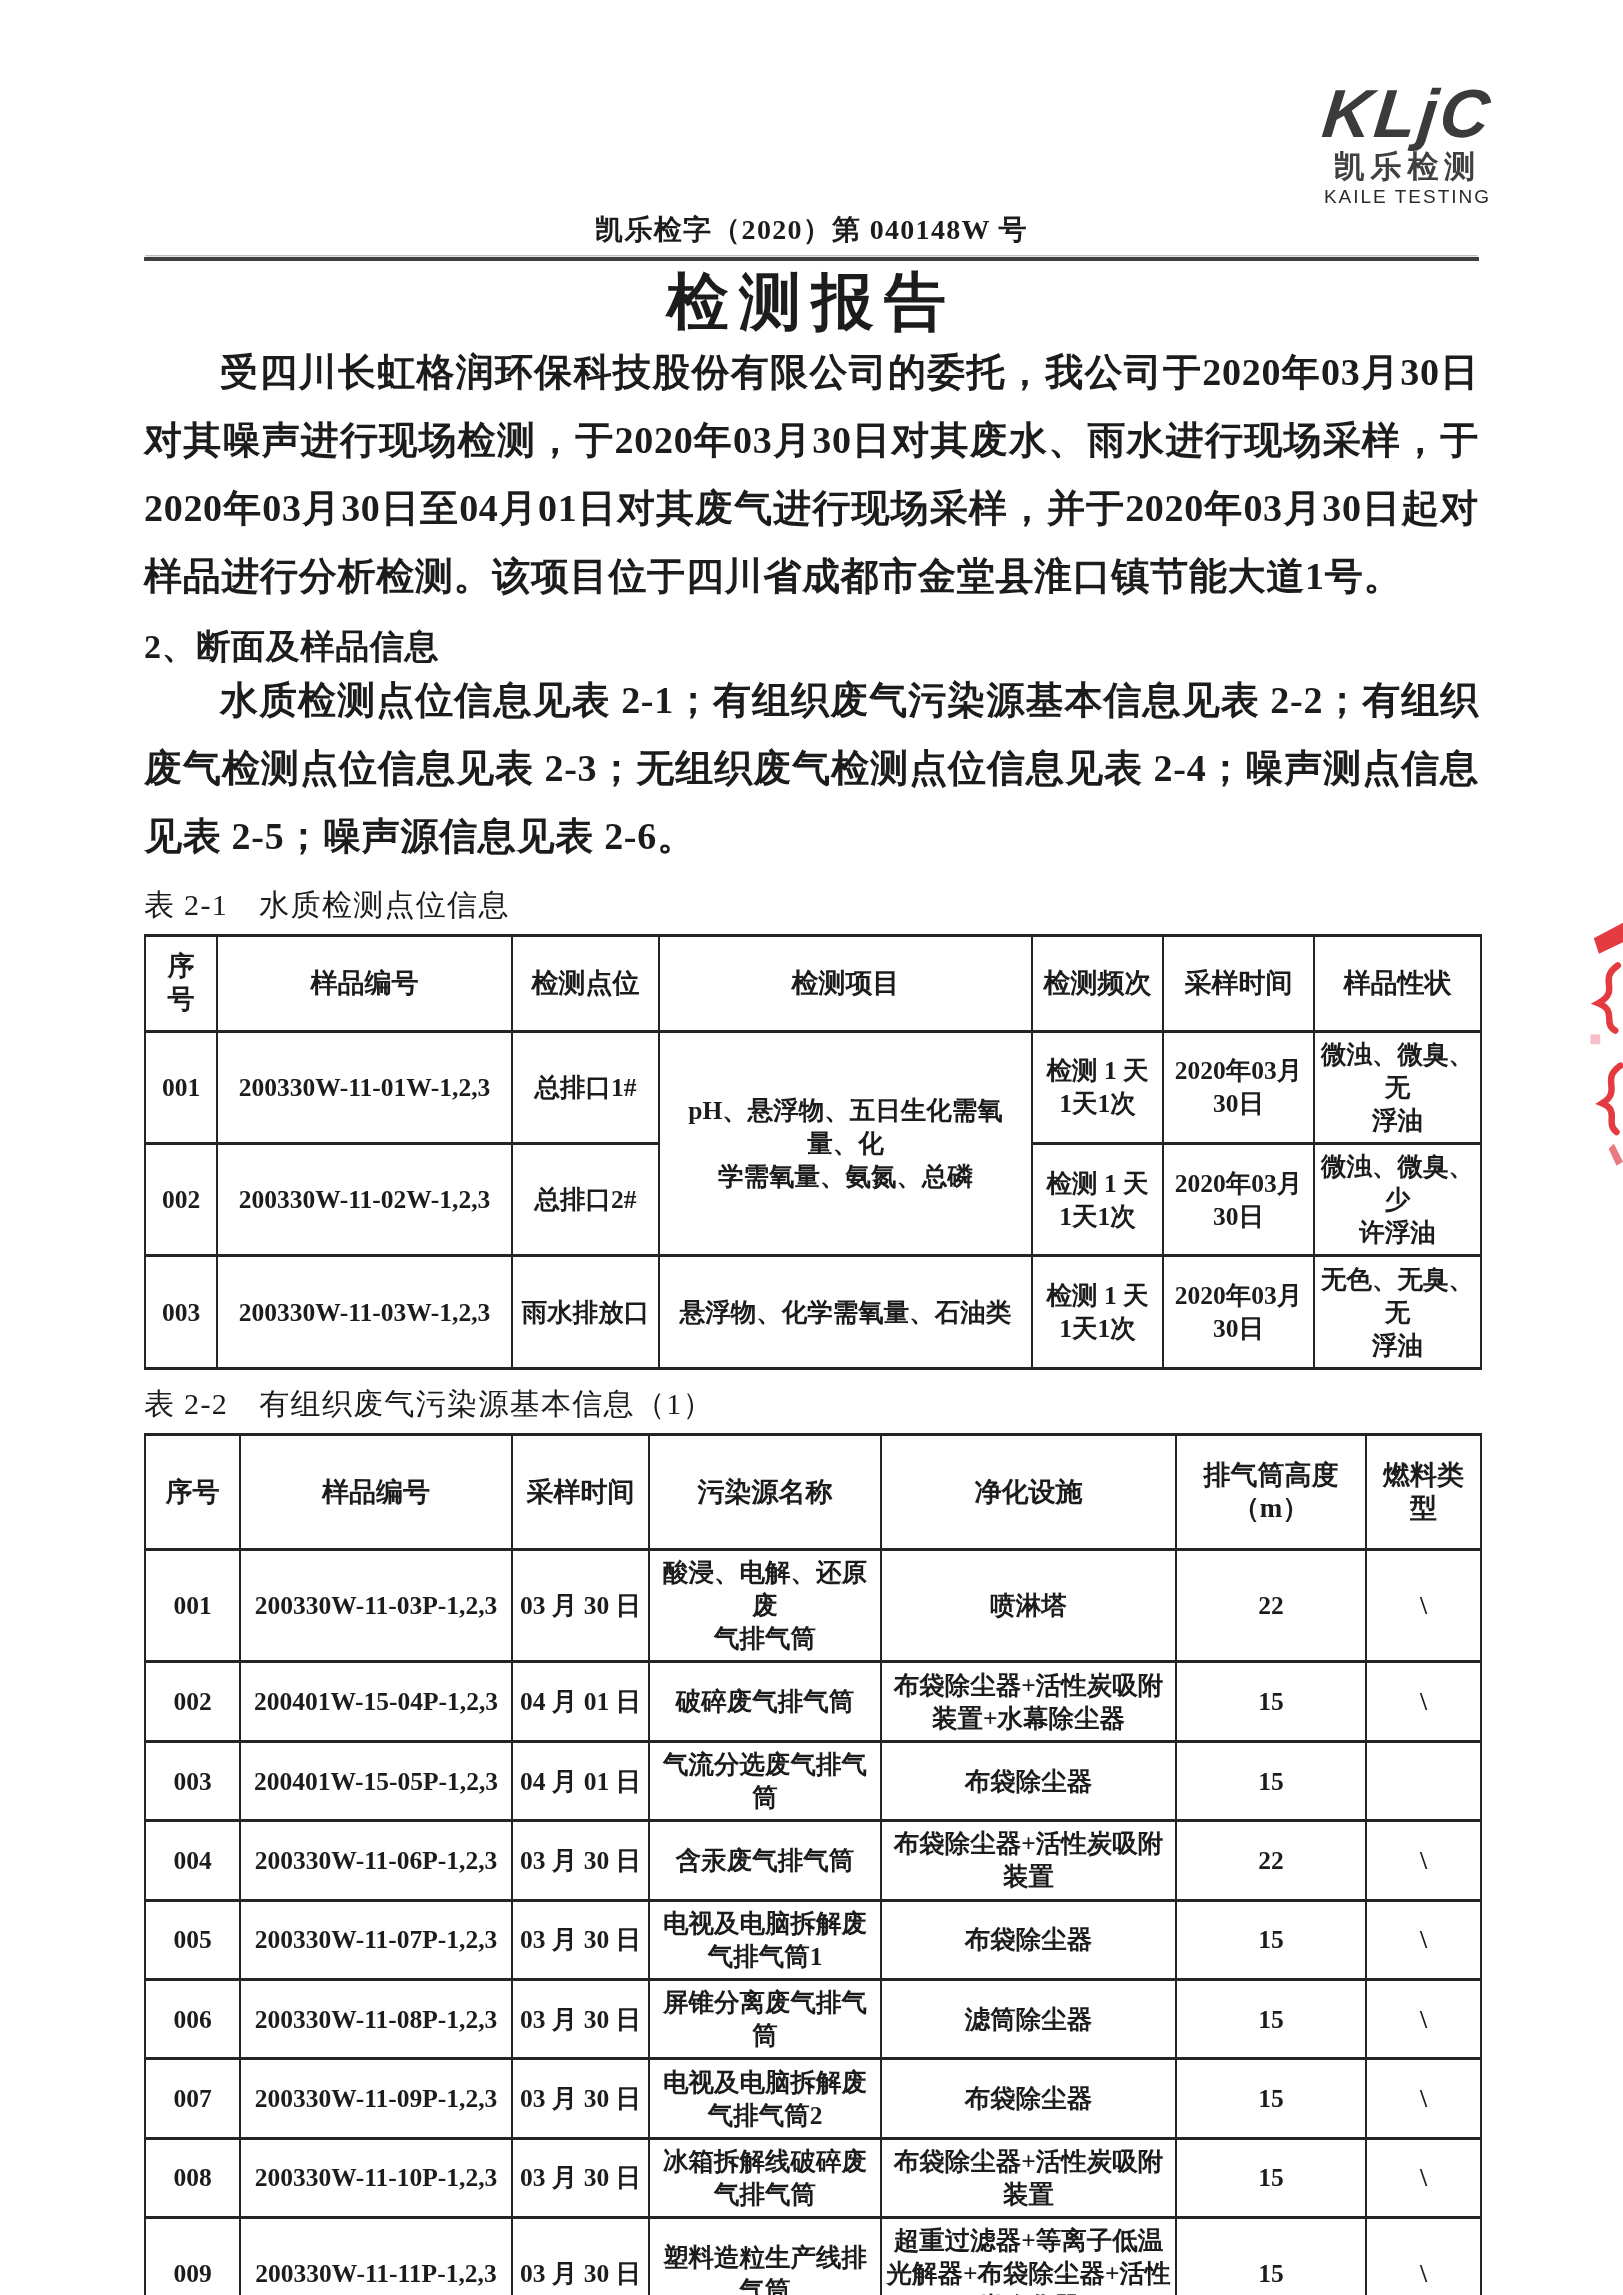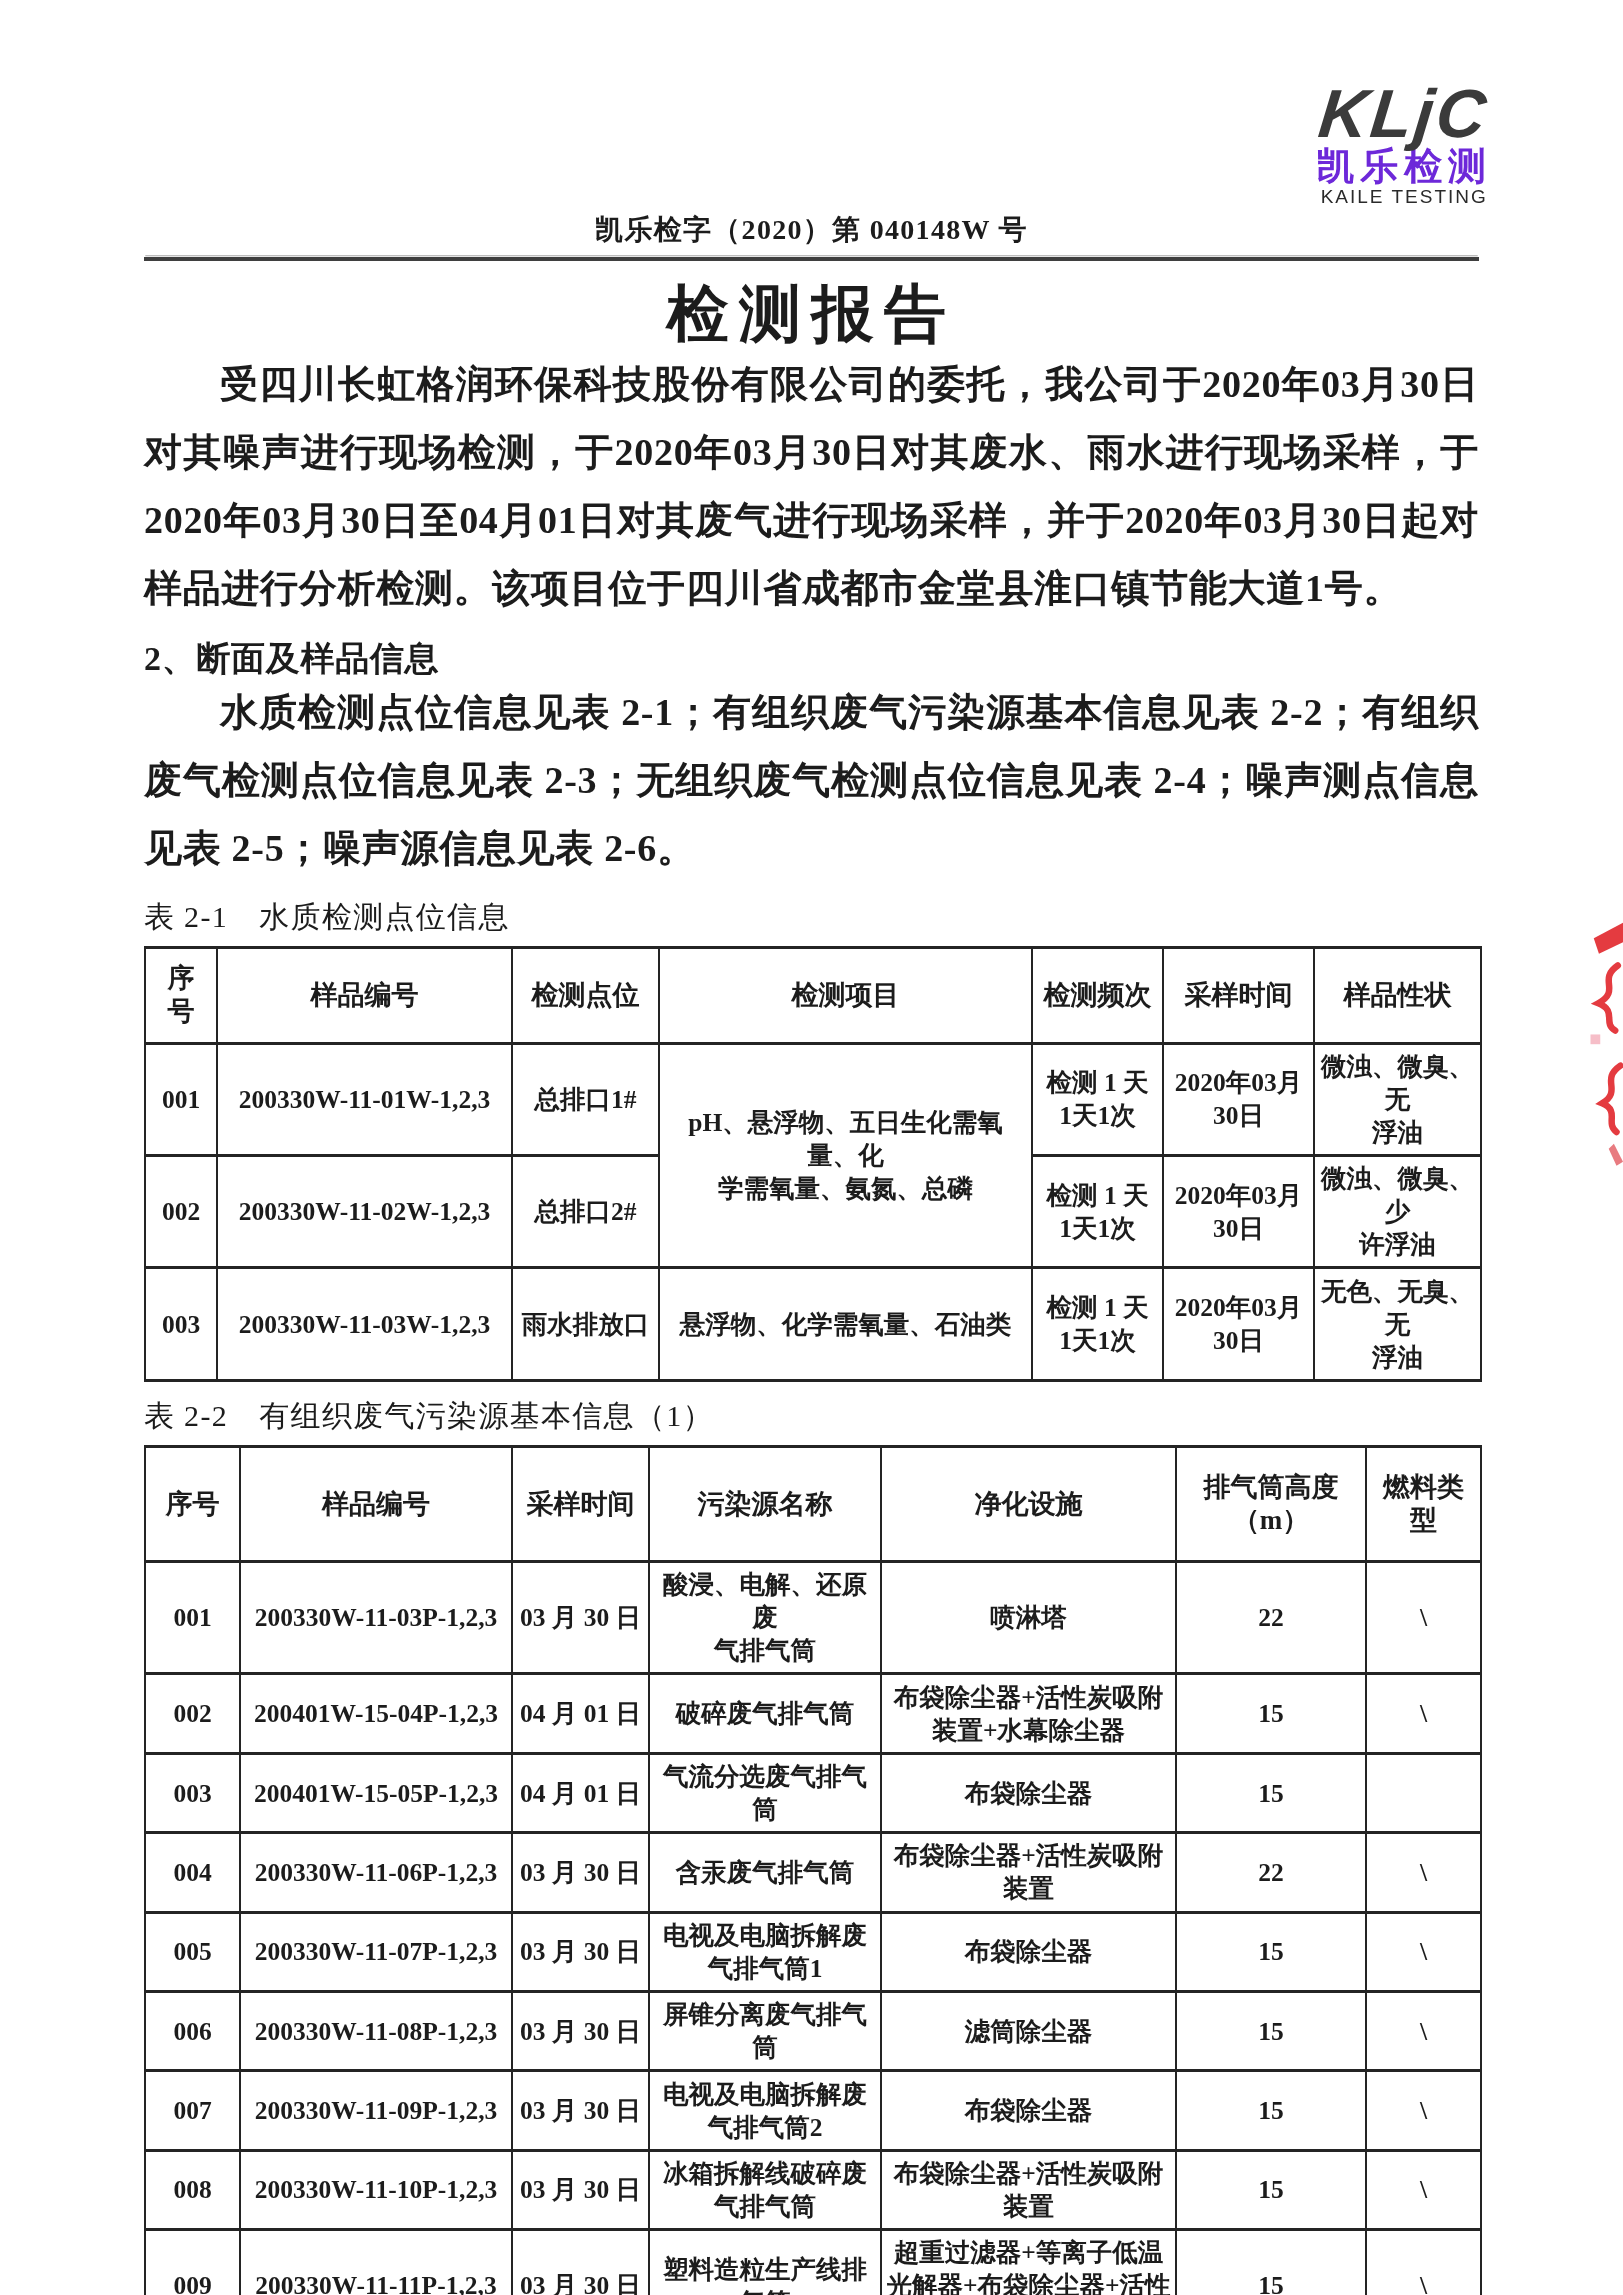--- a/index.html
+++ b/index.html
@@ -25,24 +25,24 @@
     font-weight: 700;
     font-size: 68px;
     line-height: 68px;
     letter-spacing: 2.6px;
     color: #3b3b3b;
     transform: skewX(-6deg);
   }
   .logo-cn {
     font-family: "Liberation Sans", "DejaVu Sans", sans-serif;
     font-weight: 700;
-    font-size: 38px;
+    font-size: 31px;
     line-height: 37px;
     letter-spacing: 5.9px;
-    color: #6d28d9;
+    color: #404040;
     margin-top: 1.3px;
   }
   .logo-en {
     font-family: "Liberation Sans", "DejaVu Sans", sans-serif;
     font-weight: 400;
     font-size: 19px;
     line-height: 23.6px;
     letter-spacing: 2px;
     color: #2a2a2a;
   }
@@ -60,21 +60,21 @@
     height: 0;
     border-bottom: 4.6px solid #3f3f3f;
     box-shadow: 0 -3.3px 0 -1.3px #bdbdbd;
   }
   .title {
     text-align: center;
     font-size: 62px;
     line-height: 72px;
     font-weight: 700;
     letter-spacing: 10.5px;
-    margin-top: 17px;
+    margin-top: 5px;
   }
 
   
   .sec-heading {
     font-size: 34px;
     line-height: 39px;
     font-weight: 700;
     margin-top: 17px;
     letter-spacing: 0.7px;
   }

